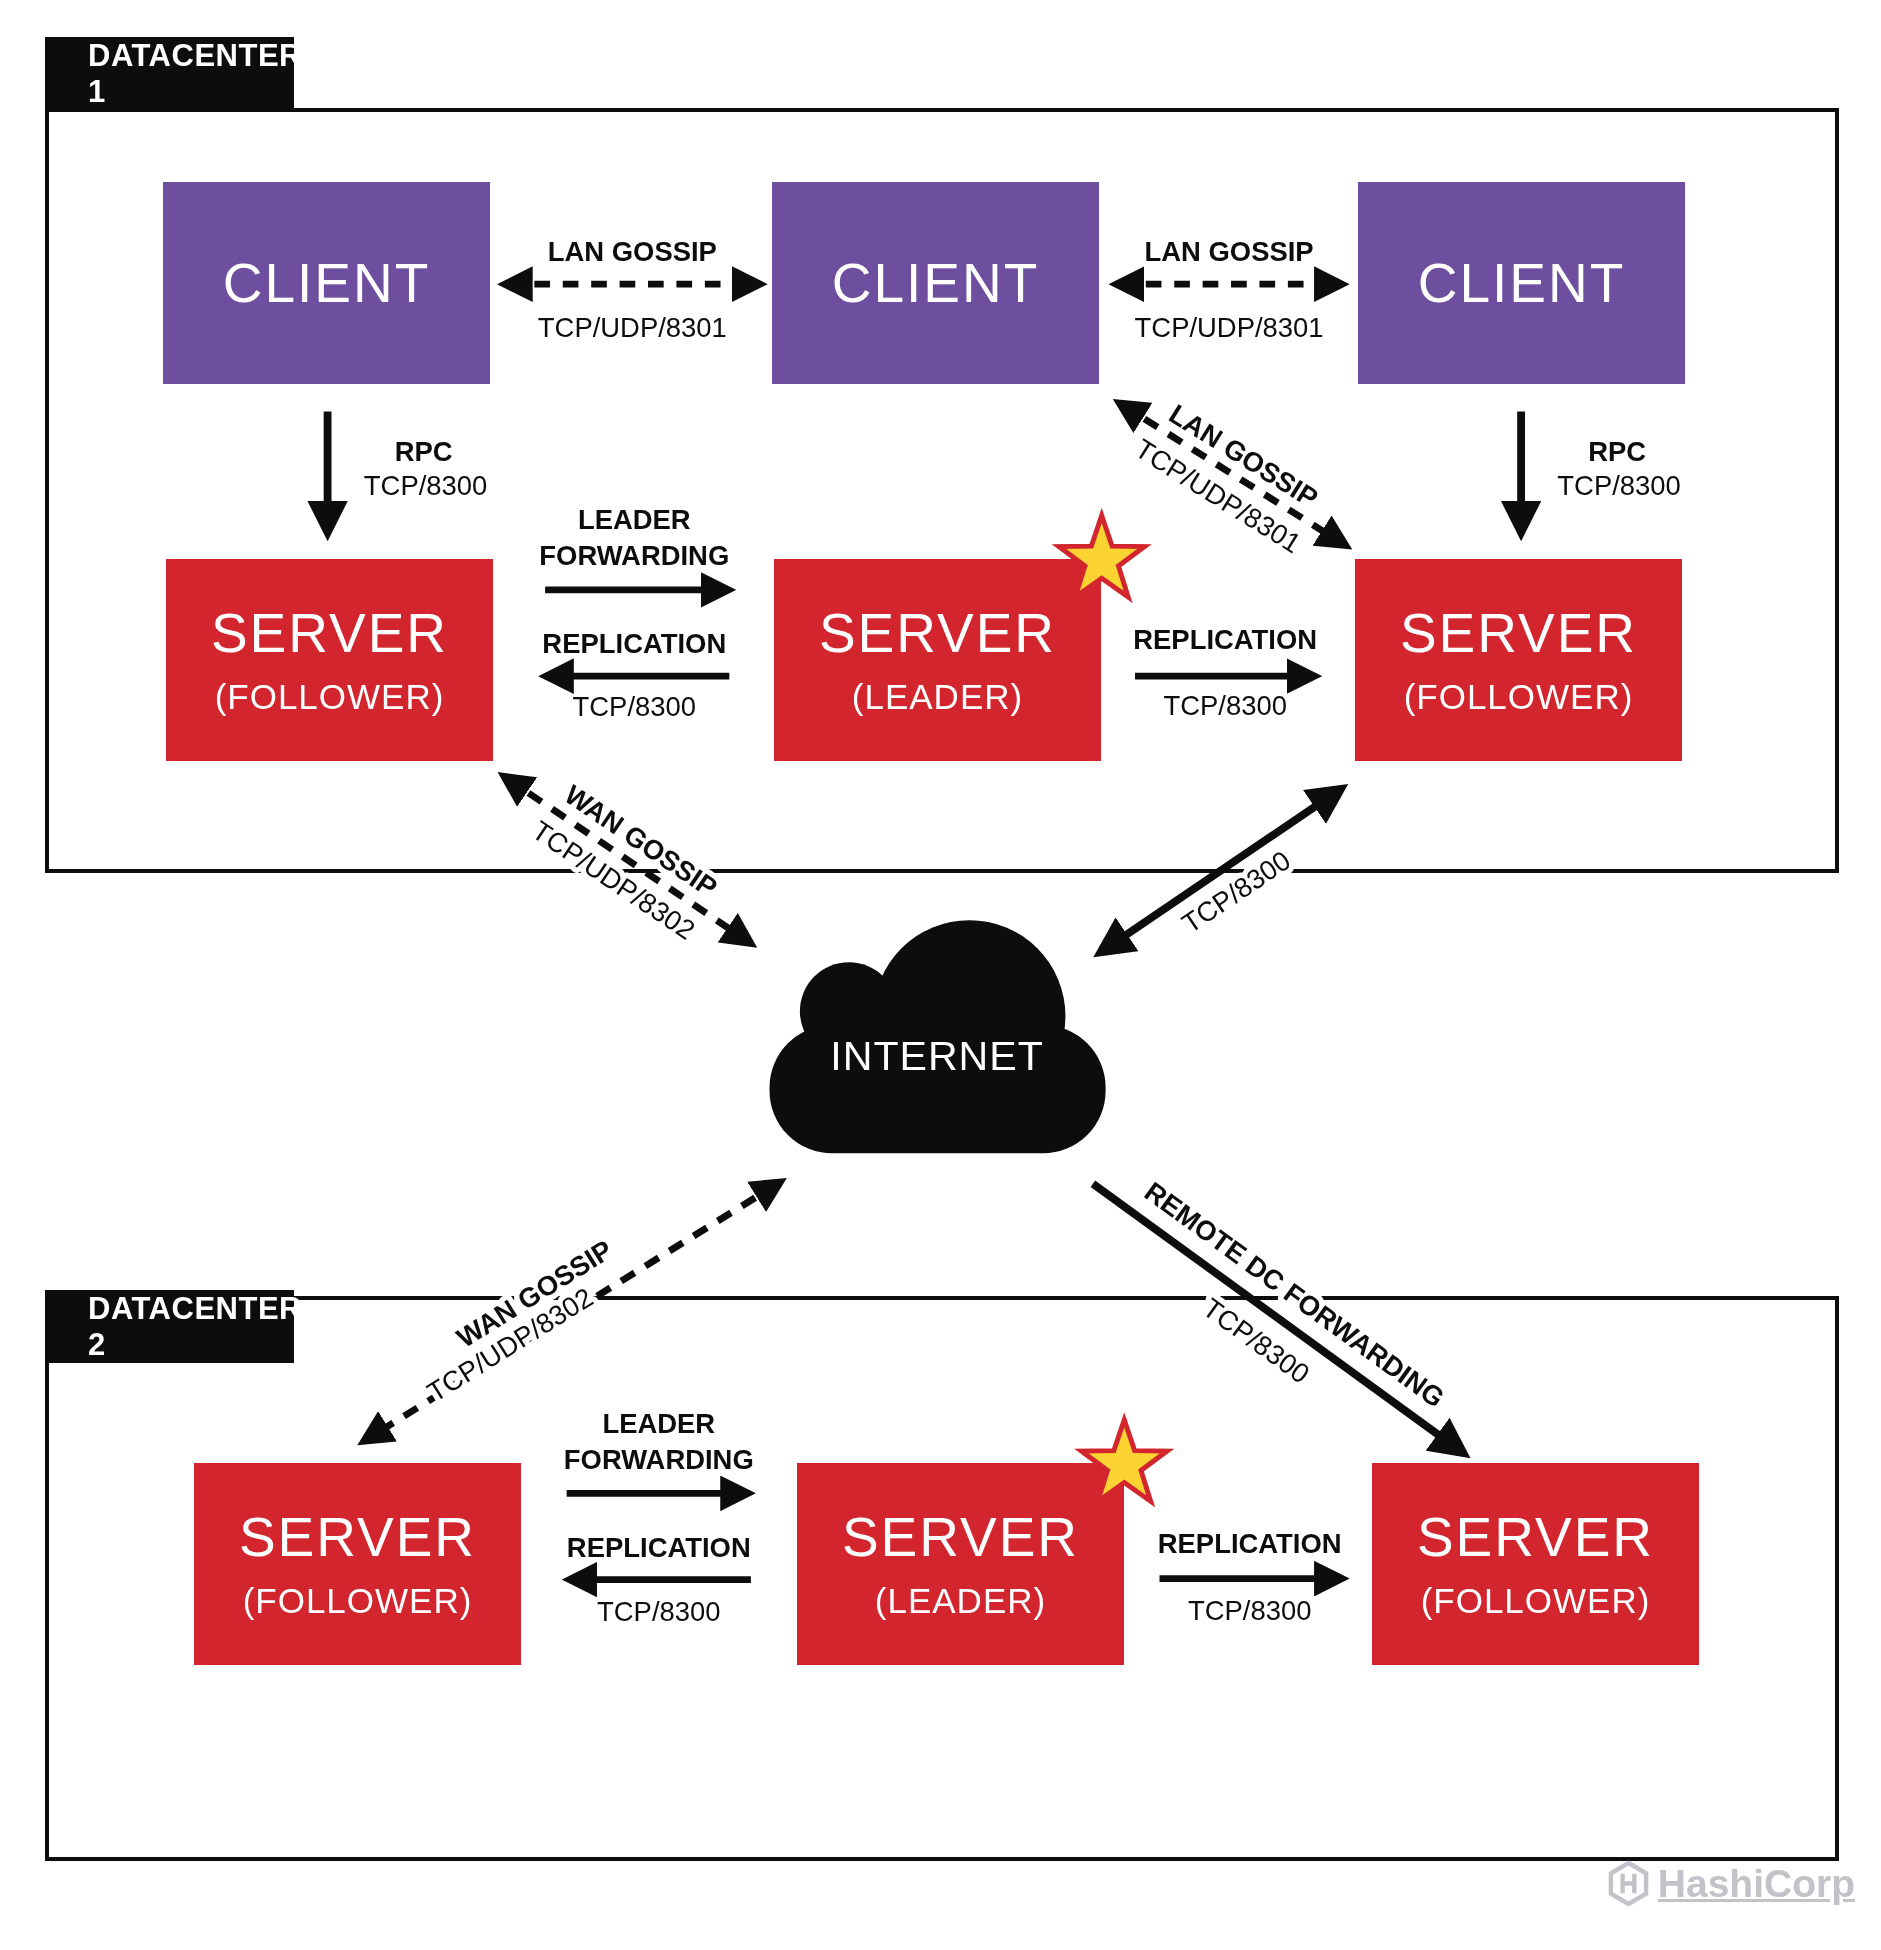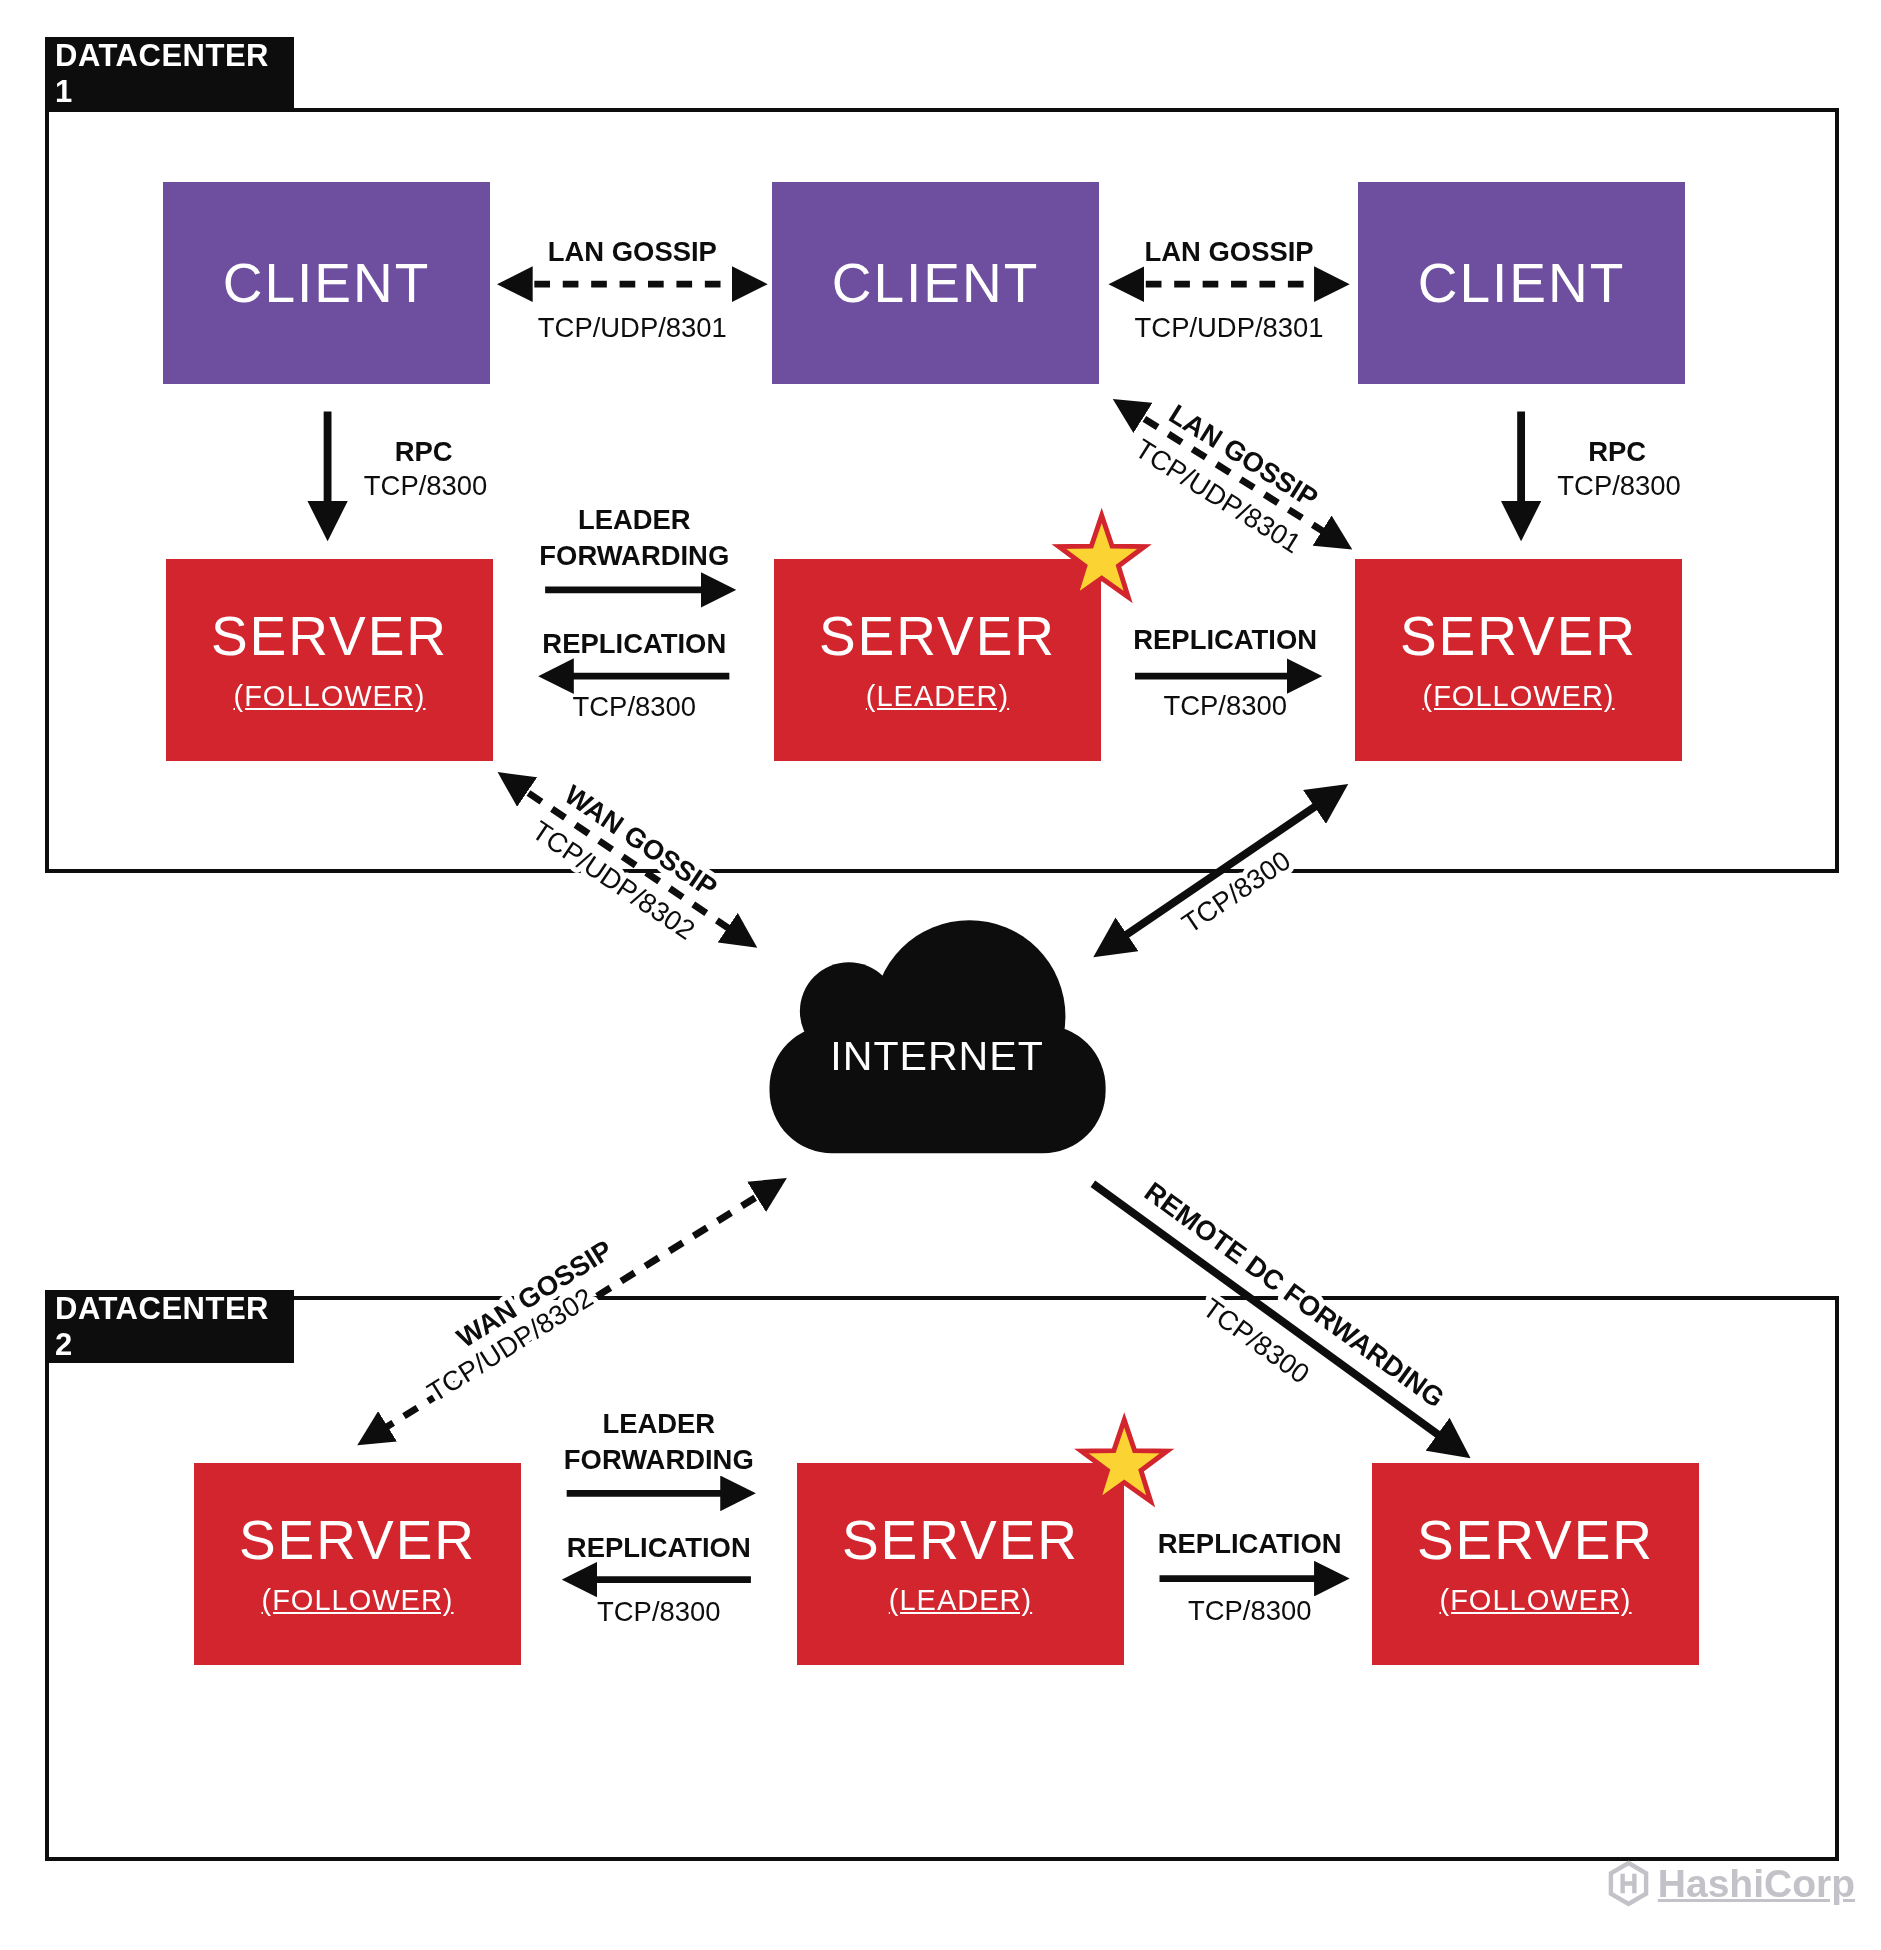--- a/index.html
+++ b/index.html
@@ -4,32 +4,32 @@
 <style>
   html,body{margin:0;padding:0;background:#ffffff;}
   .stage{position:relative;width:1882px;height:1950px;background:#fff;
          font-family:"Liberation Sans",sans-serif;overflow:hidden;}
 
   
   .dc-frame{position:absolute;border:4.9px solid var(--ink,#0d0d0d);box-sizing:border-box;background:transparent;}
   .dc1-frame{left:45px;top:108px;width:1794px;height:765px;}
   .dc2-frame{left:45px;top:1296px;width:1794px;height:565px;}
   .dc-tab{position:absolute;background:var(--ink,#0d0d0d);color:#fff;display:flex;align-items:center;
-          padding-left:10px;box-sizing:border-box;}
+          padding-left:43px;box-sizing:border-box;}
   .dc1-tab{left:45px;top:37px;width:249px;height:73px;}
   .dc2-tab{left:45px;top:1290px;width:249px;height:73px;}
   .dc-tab span{font-size:31px;font-weight:700;letter-spacing:0.5px;}
 
   
   .node{position:absolute;width:327px;height:202px;display:flex;flex-direction:column;
         align-items:center;justify-content:center;color:#fff;box-sizing:border-box;}
   .client{background:var(--client,#6e4f9f);}
   .server{background:var(--server,#d2252d);justify-content:center;}
   .node-label{font-size:55px;font-weight:400;letter-spacing:2px;line-height:1;}
-  .node-role{font-size:29px;font-weight:400;letter-spacing:1px;margin-top:18px;line-height:1;text-decoration:underline;}
+  .node-role{font-size:35px;font-weight:400;letter-spacing:1px;margin-top:18px;line-height:1;}
 
   
   svg.overlay{position:absolute;left:0;top:0;pointer-events:none;}
   .ln{stroke:var(--ink,#0d0d0d);fill:none;}
   .w7{stroke-width:7px;}
   .w8{stroke-width:8px;}
   .dash{stroke-dasharray:16 13;}
   text{font-family:"Liberation Sans",sans-serif;fill:var(--ink,#0d0d0d);text-anchor:middle;}
   .tb{font-size:28px;font-weight:700;}
   .tr{font-size:28px;font-weight:400;}

